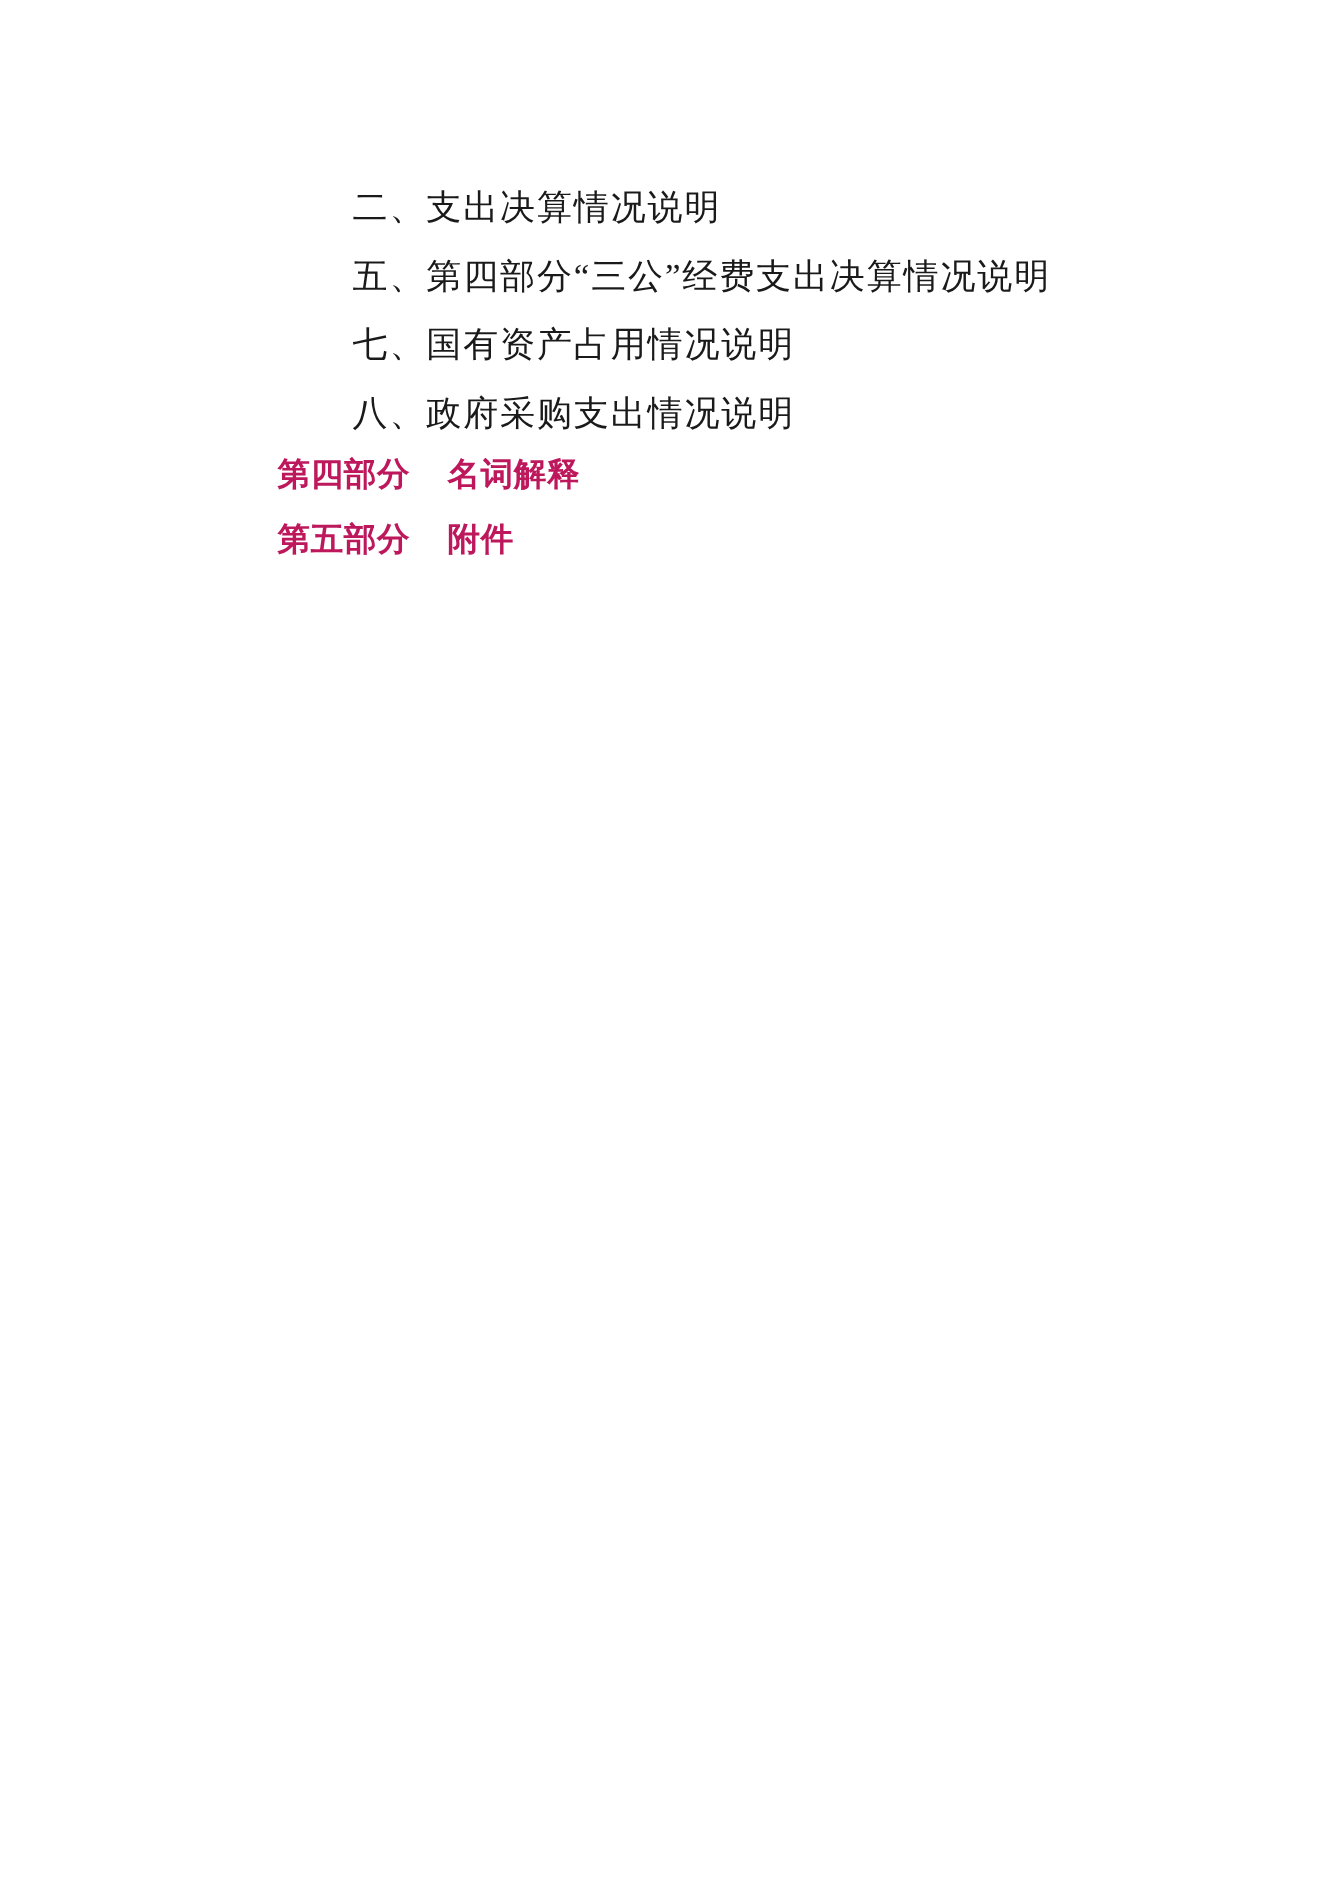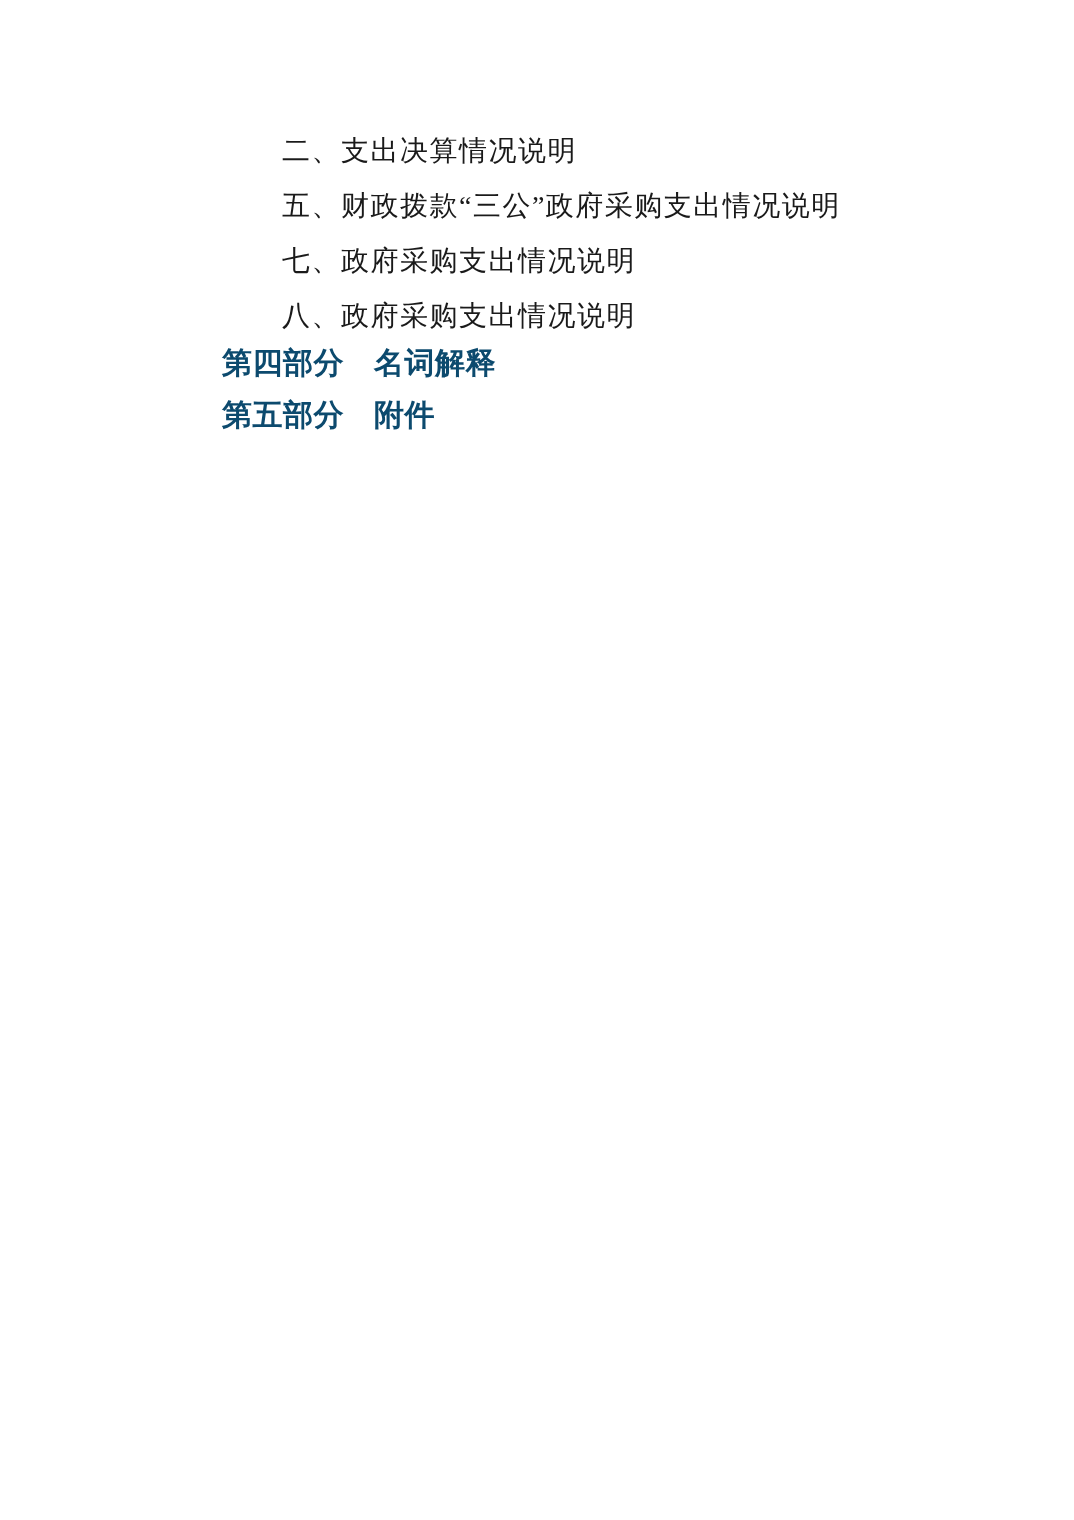--- a/index.html
+++ b/index.html
@@ -10,21 +10,21 @@
   .page {
     position: relative;
     width: 1074px;
     height: 1520px;
     background: #ffffff;
     overflow: hidden;
     font-family: "Liberation Serif", serif;
   }
   .toc-block {
     position: absolute;
-    top: 134px;
+    top: 150px;
     left: 0;
     right: 0;
   }
   .toc-item {
     height: 55px;
     padding-left: 282px;
     font-size: 28px;
     line-height: 34px;
     letter-spacing: 1.5px;
     color: #1a1a1a;
@@ -32,40 +32,40 @@
     white-space: nowrap;
   }
   .section-headings {
     margin-top: -10px;
   }
   .section-heading {
     height: 52px;
     padding-left: 222px;
     font-family: Liberation Sans, sans-serif;
     font-weight: 700;
-    font-size: 30px;
+    font-size: 26px;
     line-height: 38px;
     letter-spacing: 0.5px;
-    color: #0c4a6e;
+    color: #be185d;
     white-space: nowrap;
   }
   .section-heading .section-title {
     display: inline-block;
     margin-left: 30px;
   }
 </style>
 </head>
 <body>
 
 <div class="page">
   <div class="toc-block">
 
     <div class="toc-item">二、支出决算情况说明</div>
-    <div class="toc-item">五、财政拨款“三公”政府采购支出情况说明</div>
-    <div class="toc-item">七、政府采购支出情况说明</div>
+    <div class="toc-item">五、第四部分“三公”经费支出决算情况说明</div>
+    <div class="toc-item">七、国有资产占用情况说明</div>
     <div class="toc-item">八、政府采购支出情况说明</div>
 
     <div class="section-headings">
       <div class="section-heading">
         <span class="section-number">第四部分</span><span class="section-title">名词解释</span>
       </div>
       <div class="section-heading">
         <span class="section-number">第五部分</span><span class="section-title">附件</span>
       </div>
     </div>

